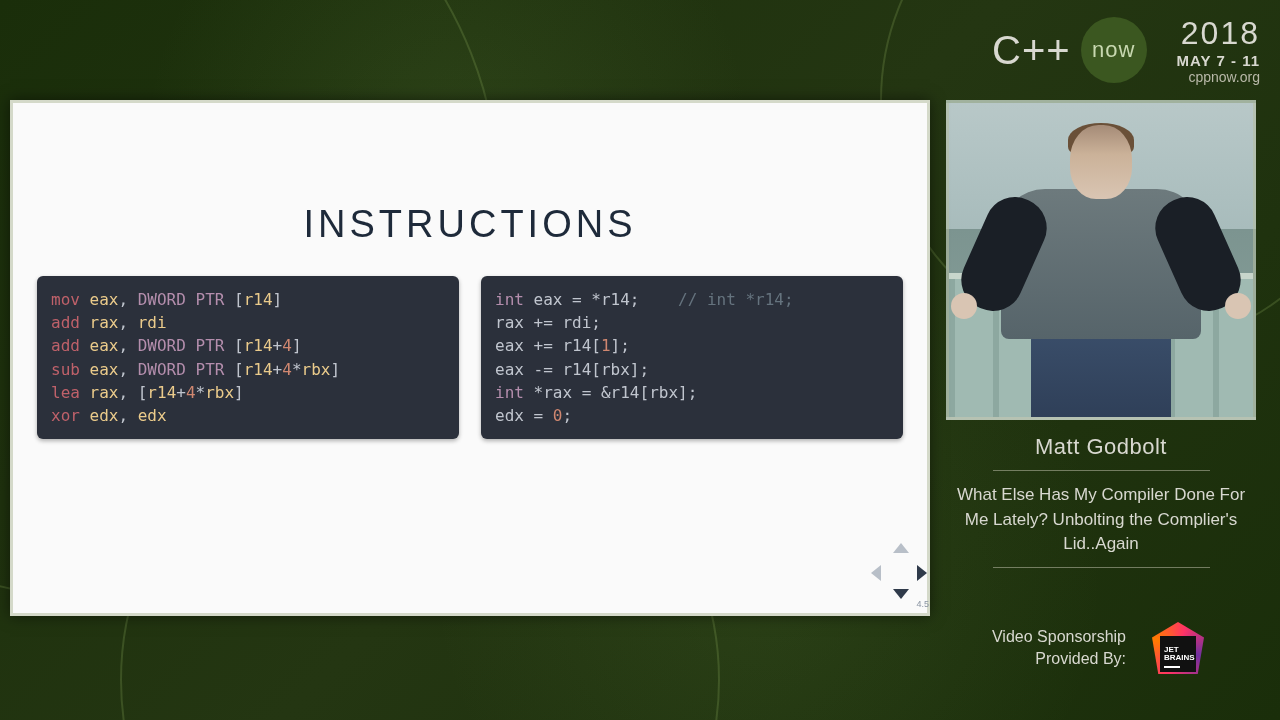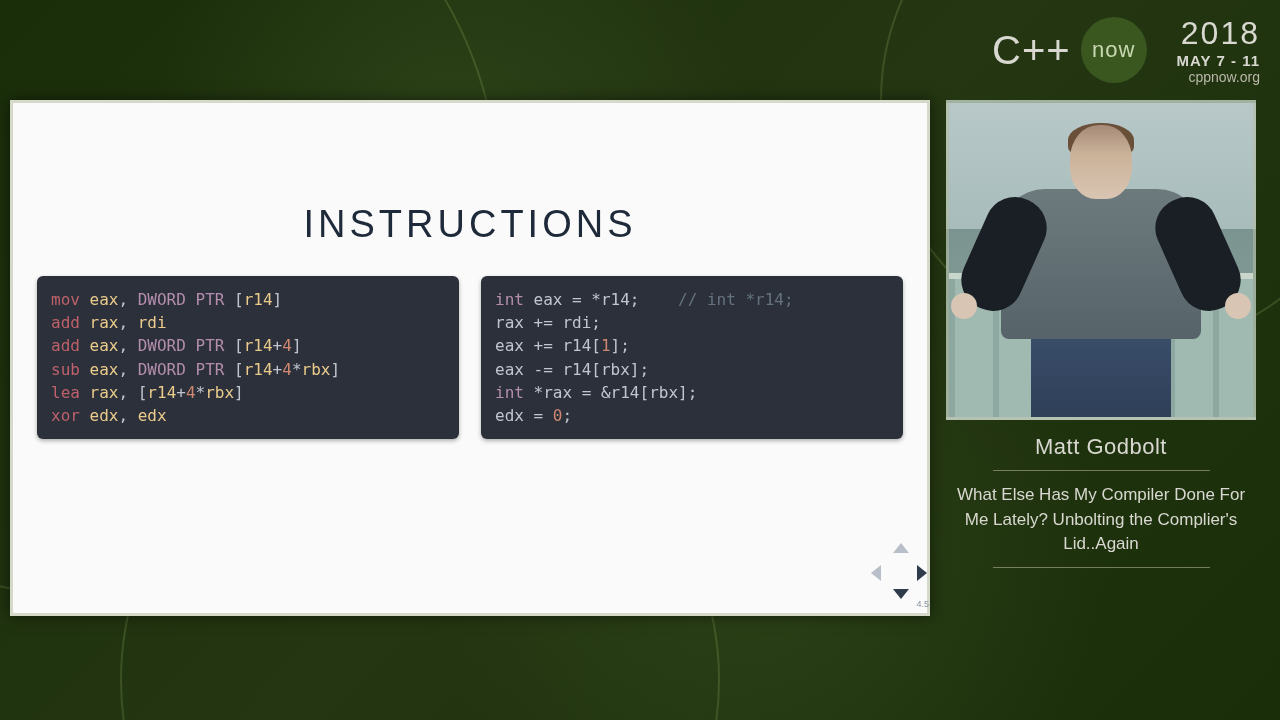--- a/index.html
+++ b/index.html
@@ -224,20 +224,34 @@
       <div class="hand-l"></div>
       <div class="hand-r"></div>
       <div class="hair"></div>
       <div class="head"></div>
     </div>
   </div>
   <div class="speaker-name">Matt Godbolt</div>
   <div class="divider"></div>
   <div class="talk-title">What Else Has My Compiler Done For Me Lately? Unbolting the Complier's Lid..Again</div>
   <div class="divider"></div>
+  <div class="sponsor-block">
+    <div class="sponsor-text">
+      <div>Video Sponsorship</div>
+      <div>Provided By:</div>
+    </div>
+    <div class="jetbrains">
+      <div class="jb-shape"></div>
+      <div class="jb-box">
+        <span>JET</span>
+        <span>BRAINS</span>
+        <div class="jb-underline"></div>
+      </div>
+    </div>
+  </div>
 </div>
 
 <div class="slide">
   <div class="slide-title">INSTRUCTIONS</div>
   <div class="code-row">
     <div class="code-box" id="asm-box"><span class="op">mov</span> <span class="reg">eax</span>, <span class="kw">DWORD PTR</span> [<span class="reg">r14</span>]
 <span class="op">add</span> <span class="reg">rax</span>, <span class="reg">rdi</span>
 <span class="op">add</span> <span class="reg">eax</span>, <span class="kw">DWORD PTR</span> [<span class="reg">r14</span>+<span class="num">4</span>]
 <span class="op">sub</span> <span class="reg">eax</span>, <span class="kw">DWORD PTR</span> [<span class="reg">r14</span>+<span class="num">4</span>*<span class="reg">rbx</span>]
 <span class="op">lea</span> <span class="reg">rax</span>, [<span class="reg">r14</span>+<span class="num">4</span>*<span class="reg">rbx</span>]

